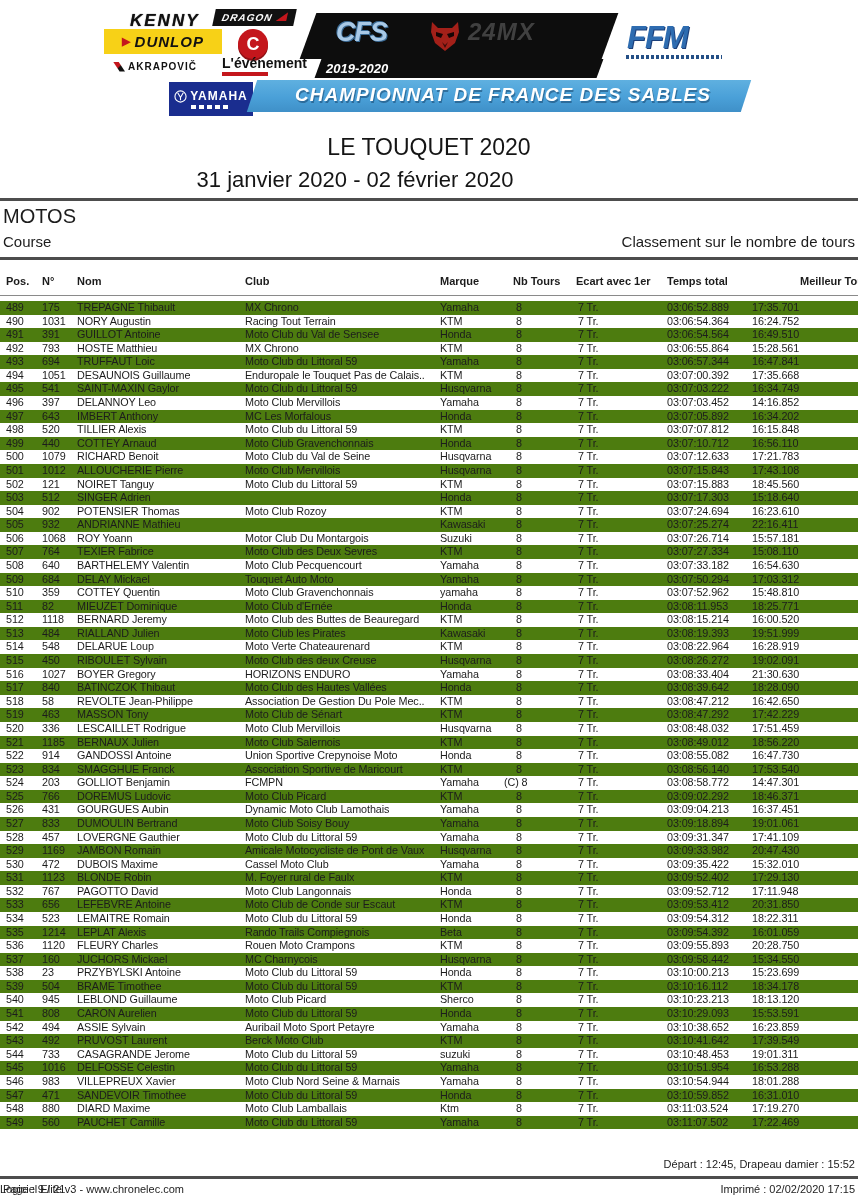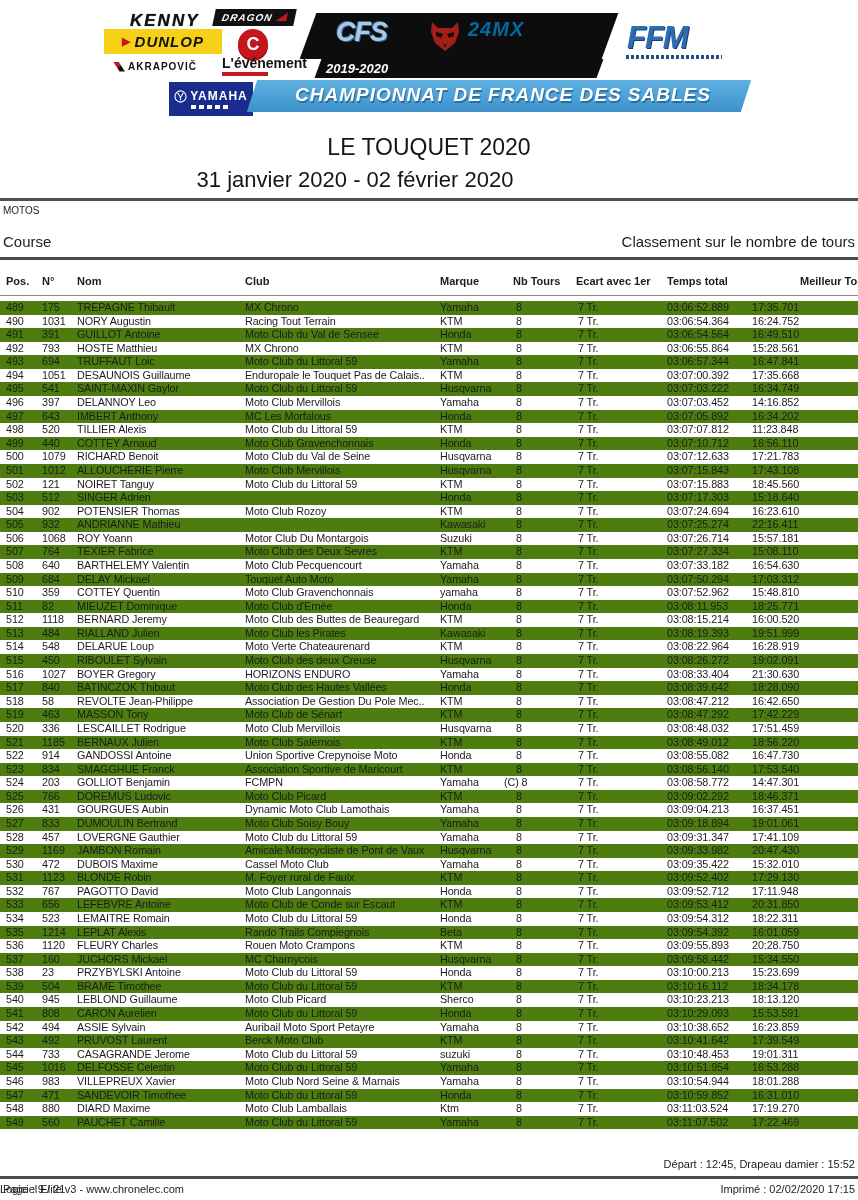--- a/index.html
+++ b/index.html
@@ -15,39 +15,39 @@
   .logo-c{left:238px;top:29px;width:30px;height:30px;border-radius:50%;background:#c4161c;color:#fff;display:flex;align-items:center;justify-content:center;font-size:18px;font-weight:bold;box-shadow:0 2px 0 #8f1014;}
   .logo-akrapovic{left:113px;top:61px;font-size:10px;font-weight:bold;letter-spacing:1px;color:#111;display:flex;align-items:center;gap:3px;}
   .akra-mark{display:inline-block;width:12px;height:10px;background:linear-gradient(135deg,#c4161c 45%,#111 55%);clip-path:polygon(0 0,45% 0,100% 100%,55% 100%);}
   .logo-levenement{left:222px;top:55px;font-size:14px;font-weight:bold;color:#111;text-align:center;}
   .logo-levenement .redline{display:block;width:46px;height:4px;background:#c4161c;margin-top:1px;}
 
   .band-main{left:308px;top:13px;width:302px;height:46px;background:#0d0d0d;transform:skewX(-20deg);}
   .band-sub{left:318px;top:59px;width:282px;height:19px;background:#0d0d0d;transform:skewX(-20deg);}
   .logo-cfs{left:336px;top:17px;font-size:27px;font-weight:bold;font-style:italic;color:#a9c9e6;text-shadow:1px 1px 0 #3a6a94,-1px -1px 0 #3a6a94;letter-spacing:-1px;}
   .devil-icon{left:428px;top:19px;width:34px;height:34px;}
-  .logo-24mx{left:468px;top:18px;font-size:20px;font-weight:bold;font-style:italic;color:#0369a1;letter-spacing:1px;}
+  .logo-24mx{left:468px;top:18px;font-size:24px;font-weight:bold;font-style:italic;color:#404040;letter-spacing:1px;}
   .season{left:326px;top:61px;font-size:13px;font-weight:bold;font-style:italic;color:#fff;}
   .logo-ffm{left:627px;top:20px;font-size:31px;font-weight:bold;font-style:italic;color:#2e6cb0;text-shadow:1px 1px 0 #1c3f7a;letter-spacing:-1px;}
   .ffm-tagline{left:626px;top:55px;width:96px;height:4px;background:repeating-linear-gradient(90deg,#244f86 0 3px,#fff 3px 5px);}
   .logo-yamaha{left:169px;top:82px;width:84px;height:34px;background:#1a2d8f;color:#fff;display:flex;flex-direction:column;align-items:center;justify-content:center;font-size:12px;font-weight:bold;letter-spacing:1px;line-height:1;}
   .yam-row{display:flex;align-items:center;gap:3px;}
   .yam-bars{width:40px;height:4px;margin-top:2px;background:repeating-linear-gradient(90deg,#fff 0 5px,#1a2d8f 5px 8px);}
   .banner{left:252px;top:80px;width:494px;height:32px;background:linear-gradient(180deg,#5fb0e0 0%,#4aa0d8 55%,#3f90c8 100%);transform:skewX(-18deg);}
   .banner-text{left:268px;top:84px;width:470px;text-align:center;font-size:19px;font-weight:bold;font-style:italic;color:#fff;letter-spacing:1px;text-shadow:1px 2px 0 rgba(22,70,110,.55);white-space:nowrap;}
 
   
   .title{left:0;top:134px;width:858px;text-align:center;font-size:23px;color:#151515;}
   .subtitle{left:0;top:167px;width:710px;text-align:center;font-size:22px;color:#151515;}
   .rule{left:0;width:858px;background:#4d4d4d;}
   .rule1{top:198px;height:3px;}
   .rule2{top:257px;height:3px;}
   .rule3{top:295px;height:1px;background:#8a8a8a;}
   .rule4{top:1176px;height:3px;}
-  .category{left:3px;top:205px;font-size:10px;}
+  .category{left:3px;top:205px;font-size:20px;}
   .session{left:3px;top:233px;font-size:15px;}
   .ranking{right:3px;top:233px;font-size:15px;text-align:right;}
 
   
   .colhead{top:275px;font-size:11px;font-weight:bold;white-space:nowrap;}
   .rows{left:0;top:301px;width:858px;}
   .row{position:relative;height:13.58px;}
   .row.shaded{background:#4d7c0f;}
   .cell{position:absolute;top:0;height:13.58px;line-height:13.9px;font-size:10.8px;white-space:nowrap;letter-spacing:-0.1px;}
   .c-pos{left:6px;}  .c-num{left:42px;} .c-nom{left:77px;} .c-club{left:245px;}
@@ -230,21 +230,21 @@
       </div>
       <div class="row">
         <span class="cell c-pos">498</span>
         <span class="cell c-num">520</span>
         <span class="cell c-nom">TILLIER Alexis</span>
         <span class="cell c-club">Moto Club du Littoral 59</span>
         <span class="cell c-marque">KTM</span>
         <span class="cell c-nb">8</span>
         <span class="cell c-ecart">7 Tr.</span>
         <span class="cell c-temps">03:07:07.812</span>
-        <span class="cell c-meilleur">11:23.848</span>
+        <span class="cell c-meilleur">16:15.848</span>
       </div>
       <div class="row shaded">
         <span class="cell c-pos">499</span>
         <span class="cell c-num">440</span>
         <span class="cell c-nom">COTTEY Arnaud</span>
         <span class="cell c-club">Moto Club Gravenchonnais</span>
         <span class="cell c-marque">Honda</span>
         <span class="cell c-nb">8</span>
         <span class="cell c-ecart">7 Tr.</span>
         <span class="cell c-temps">03:07:10.712</span>

